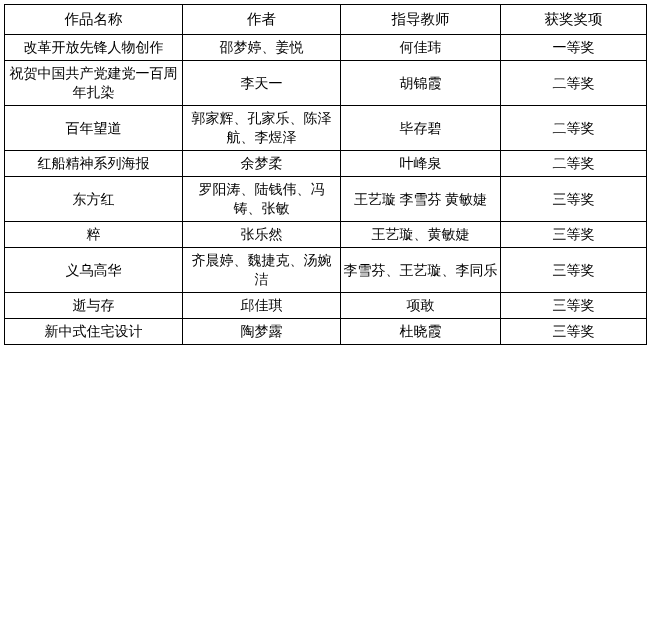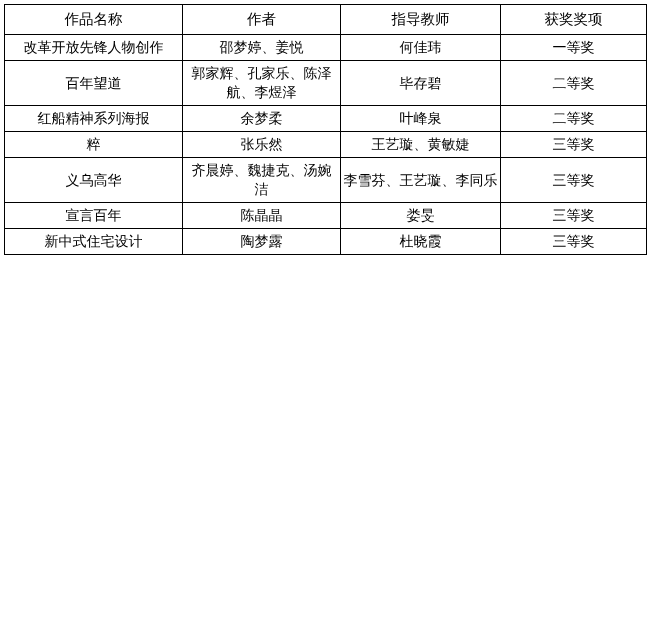--- a/index.html
+++ b/index.html
@@ -67,47 +67,59 @@
       </tr>
     </thead>
     <tbody>
         <tr>
           <td>改革开放先锋人物创作</td>
           <td>邵梦婷、姜悦</td>
           <td>何佳玮</td>
           <td>一等奖</td>
         </tr>
         <tr>
+          <td>祝贺中国共产党建党一百周年扎染</td>
+          <td>李天一</td>
+          <td>胡锦霞</td>
+          <td>二等奖</td>
+        </tr>
+        <tr>
           <td>百年望道</td>
           <td>郭家辉、孔家乐、陈泽航、李煜泽</td>
           <td>毕存碧</td>
           <td>二等奖</td>
         </tr>
         <tr>
           <td>红船精神系列海报</td>
           <td>余梦柔</td>
           <td>叶峰泉</td>
           <td>二等奖</td>
+        </tr>
+        <tr>
+          <td>东方红</td>
+          <td>罗阳涛、陆钱伟、冯铸、张敏</td>
+          <td>王艺璇  李雪芬  黄敏婕</td>
+          <td>三等奖</td>
         </tr>
         <tr>
           <td>粹</td>
           <td>张乐然</td>
           <td>王艺璇、黄敏婕</td>
           <td>三等奖</td>
         </tr>
         <tr>
           <td>义乌高华</td>
           <td>齐晨婷、魏捷克、汤婉洁</td>
           <td>李雪芬、王艺璇、李同乐</td>
           <td>三等奖</td>
         </tr>
         <tr>
-          <td>宣言百年</td>
-          <td>陈晶晶</td>
-          <td>娄旻</td>
+          <td>逝与存</td>
+          <td>邱佳琪</td>
+          <td>项敢</td>
           <td>三等奖</td>
         </tr>
         <tr>
           <td>新中式住宅设计</td>
           <td>陶梦露</td>
           <td>杜晓霞</td>
           <td>三等奖</td>
         </tr>
       </tbody>
   </table>

